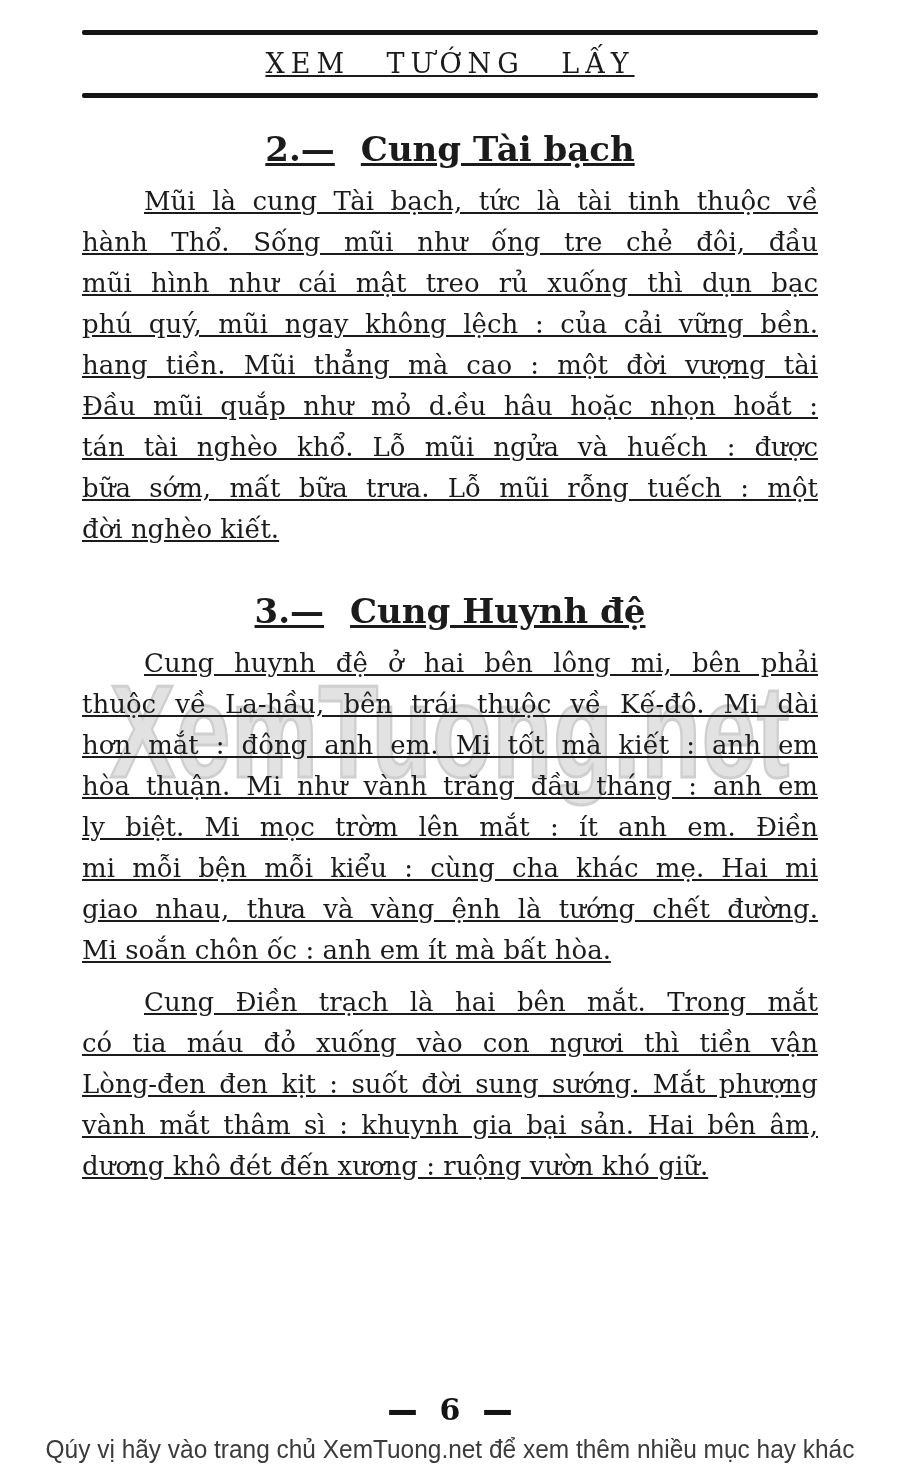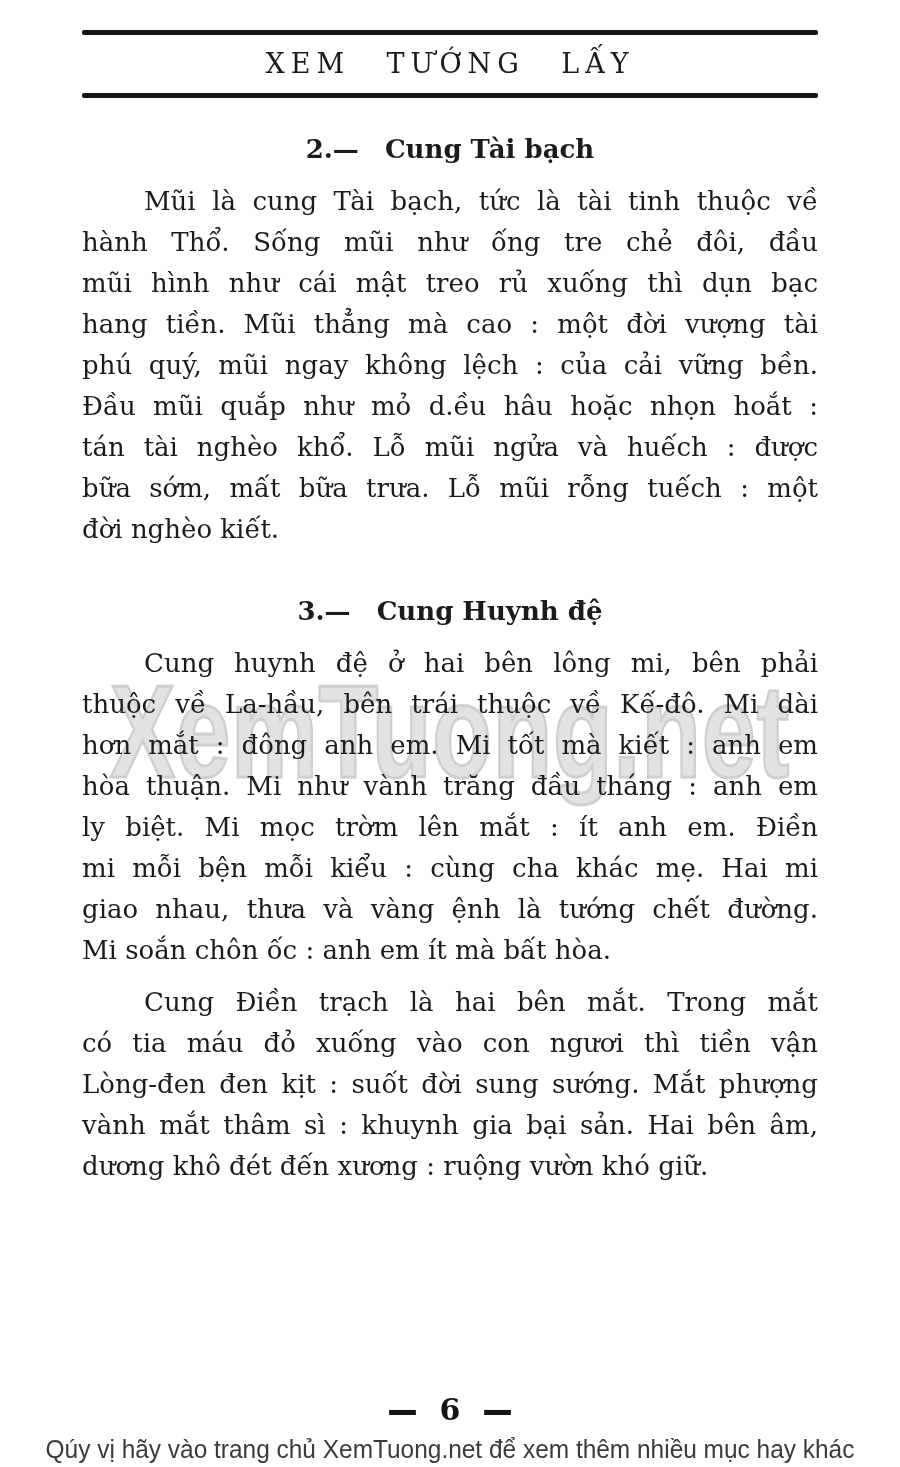--- a/index.html
+++ b/index.html
@@ -4,38 +4,38 @@
 <style>
   html, body { margin:0; padding:0; background:#ffffff; }
   .page {
     position:relative;
     width:900px; height:1467px;
     background:#ffffff;
     overflow:hidden;
     font-family:"DejaVu Serif", serif;
     color:#1b1b1b;
   }
-  .content { position:relative; z-index:1; padding:0 82px; }
+  .content { position:relative; z-index:1; padding:0 82px;text-decoration:underline; }
 
   .rule { height:5px; background:#141414; border-radius:2px; }
   .rule-top { margin-top:30px; }
 
   .masthead {
     text-align:center;
     font-size:27px;
     letter-spacing:6px;
     word-spacing:22px;
     height:58px; line-height:58px;
     white-space:nowrap;
   }
 
   .sec-heading {
     text-align:center;
     font-weight:bold;
-    font-size:26px;
+    font-size:34px;
     line-height:42px;
   }
   .sec-heading-2 { margin-top:30px; }
   .sec-heading-3 { margin-top:40px; }
   .sec-heading-4 { margin-top:26px; }
   .sec-num { margin-right:26px; }
 
   .para { font-size:26px; line-height:41px; margin-top:11px; }
   .para .tline { text-align:justify; text-align-last:justify; }
   .para .tline-first { text-indent:62px; }
@@ -92,22 +92,22 @@
     <div class="masthead">XEM TƯỚNG LẤY</div>
     <div class="rule"></div>
 
     <div class="sec-heading sec-heading-2">
       <span class="sec-num">2.—</span><span>Cung Tài bạch</span>
     </div>
     <div class="para">
         <div class="tline tline-first">Mũi là cung Tài bạch, tức là tài tinh thuộc về</div>
         <div class="tline">hành Thổ. Sống mũi như ống tre chẻ đôi, đầu</div>
         <div class="tline">mũi hình như cái mật treo rủ xuống thì dụn bạc</div>
+        <div class="tline">phú quý, mũi ngay không lệch : của cải vững bền.</div>
         <div class="tline">hang tiền. Mũi thẳng mà cao : một đời vượng tài</div>
-        <div class="tline">phú quý, mũi ngay không lệch : của cải vững bền.</div>
         <div class="tline">Đầu mũi quắp như mỏ d.ều hâu hoặc nhọn hoắt :</div>
         <div class="tline">tán tài nghèo khổ. Lỗ mũi ngửa và huếch : được</div>
         <div class="tline">bữa sớm, mất bữa trưa. Lỗ mũi rỗng tuếch : một</div>
         <div class="tline tline-last">đời nghèo kiết.</div>
       </div>
 
     <div class="sec-heading sec-heading-3">
       <span class="sec-num">3.—</span><span>Cung Huynh đệ</span>
     </div>
     <div class="para">

